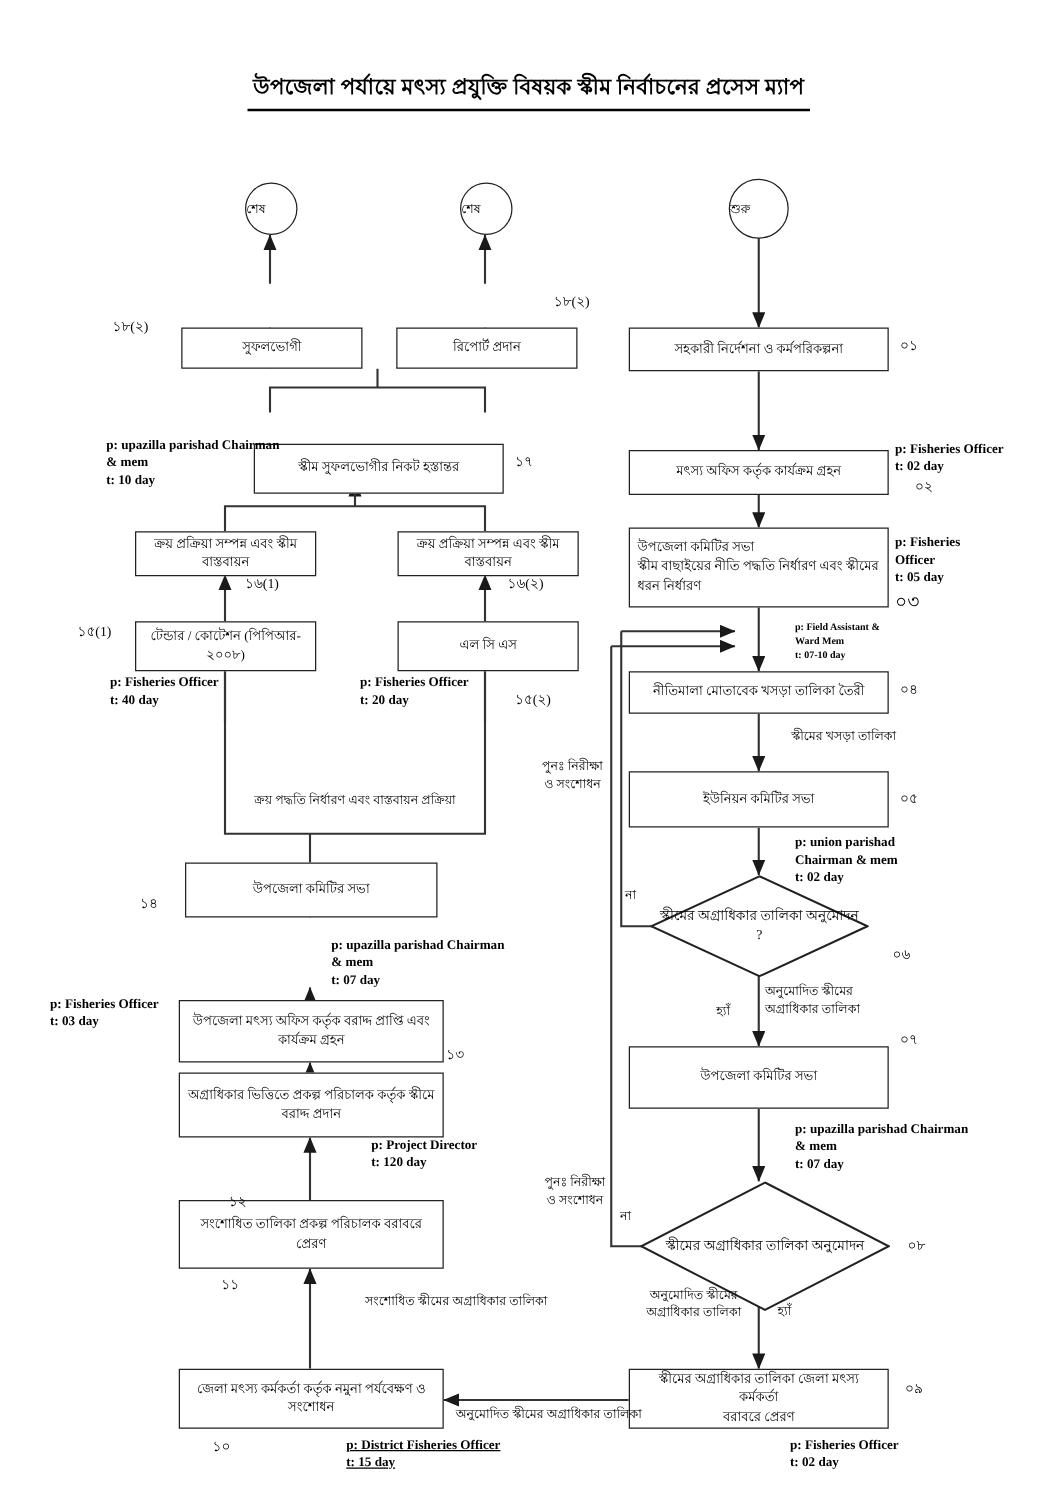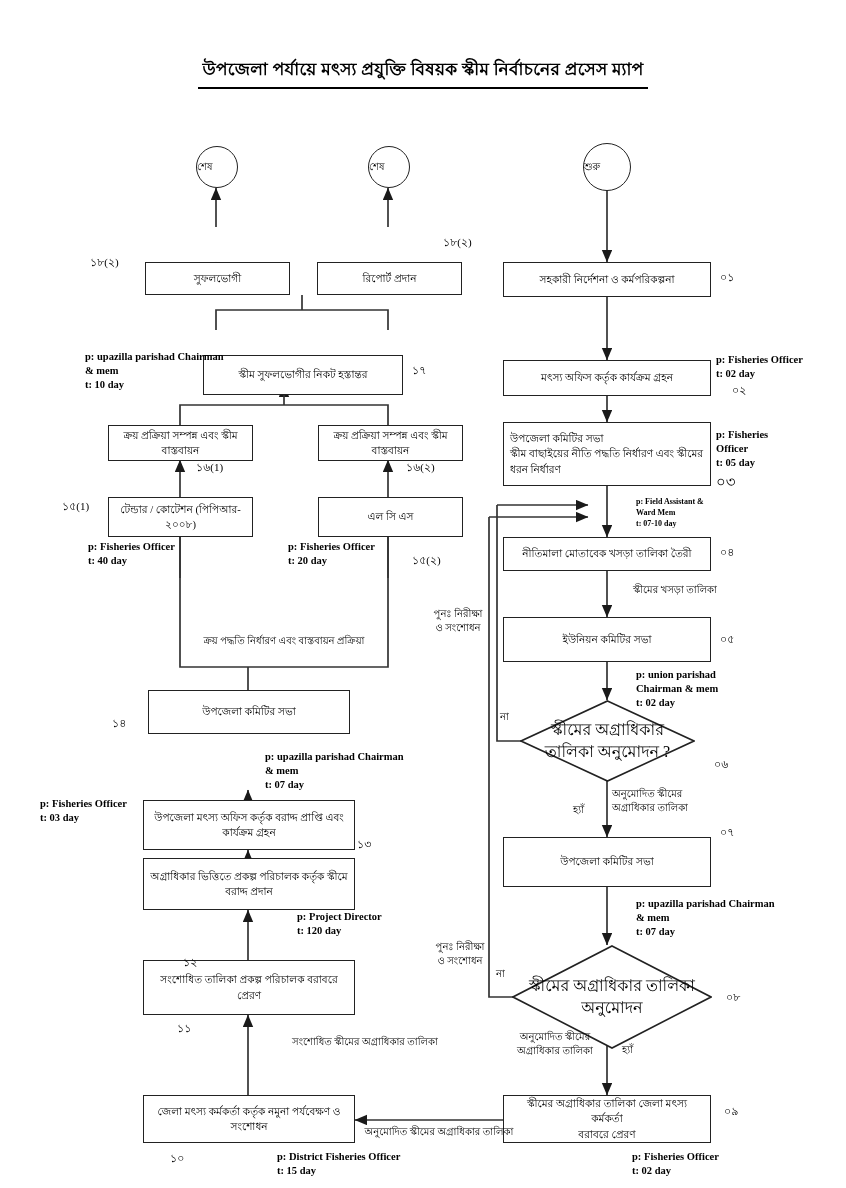--- a/index.html
+++ b/index.html
@@ -35,21 +35,21 @@
     box-sizing:border-box;
   }
 
   .dec{
     position:absolute;box-sizing:border-box;
     display:flex;align-items:center;justify-content:center;
   }
   .dec .dshape{position:absolute;left:0;top:0;width:100%;height:100%;}
   .dec .dtext{
     position:relative;z-index:2;text-align:center;
-    font-family:"Liberation Serif", serif;font-size:16px;line-height:1.35;
+    font-family:"Liberation Serif", serif;font-size:11px;line-height:1.35;
     padding:0 6px;
   }
 
   .ann{
     position:absolute;font-family:"Liberation Serif", serif;
     font-size:10.5px;font-weight:bold;line-height:1.35;white-space:pre-line;
   }
   .ann.sm{font-size:8px;}
   .num{
     position:absolute;font-family:"Liberation Serif", serif;
@@ -226,21 +226,21 @@
   <div class="ann" style="left:632px;top:1150px;">p: Fisheries Officer
 t: 02 day</div>
 
   <div class="node" style="left:143px;top:1095px;width:212px;height:48px;">
     <div class="inner">
       <div>জেলা মৎস্য কর্মকর্তা কর্তৃক নমুনা পর্যবেক্ষণ ও</div>
       <div>সংশোধন</div>
     </div>
   </div>
   <div class="num" style="left:170px;top:1152px;">১০</div>
-  <div class="ann" style="left:277px;top:1150px;">p: District Fisheries Officer
+  <div class="ann" style="left:277px;top:1150px;text-decoration:underline;">p: District Fisheries Officer
 t: 15 day</div>
   <div class="flab" style="left:364px;top:1125px;width:150px;">অনুমোদিত স্কীমের অগ্রাধিকার তালিকা</div>
 
   <div class="node" style="left:143px;top:960px;width:212px;height:55px;">
     <div class="inner">
       <div>সংশোধিত তালিকা প্রকল্প পরিচালক বরাবরে</div>
       <div>প্রেরণ</div>
     </div>
   </div>
   <div class="num" style="left:177px;top:1022px;">১১</div>

